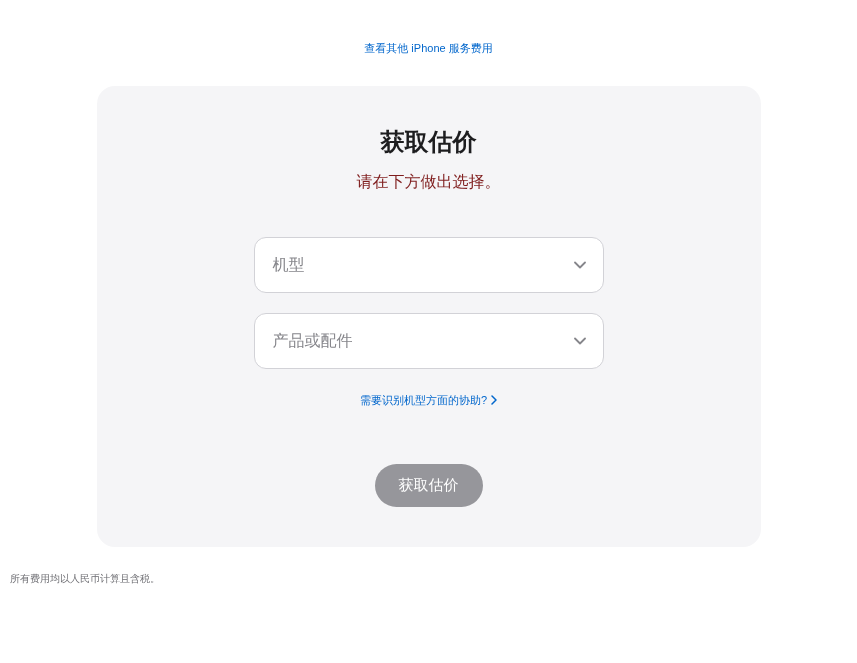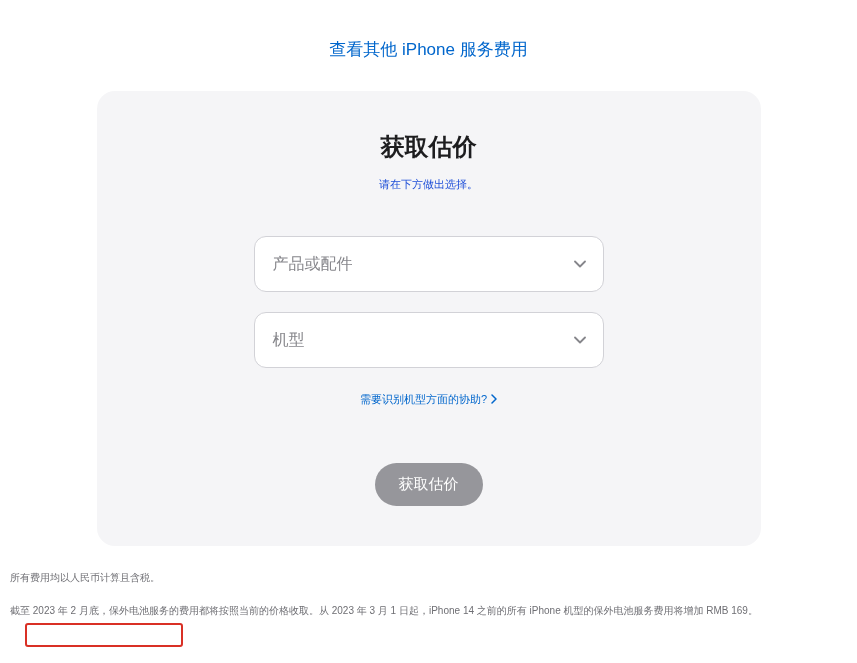--- a/index.html
+++ b/index.html
@@ -15,39 +15,39 @@
       overflow: hidden;
     }
     .top-link {
       text-align: center;
       padding-top: 38px;
       padding-bottom: 30px;
     }
     .top-link a {
       color: #0066cc;
       text-decoration: none;
-      font-size: 17px;
+      font-size: 11px;
     }
     .card {
       background: #f5f5f7;
       border-radius: 18px;
       width: 664px;
       margin: 0 auto;
       padding: 40px 40px 40px 40px;
       text-align: center;
     }
     .card-title {
       font-size: 24px;
       font-weight: 600;
       color: #1d1d1f;
       margin-bottom: 14px;
     }
     .card-subtitle {
-      font-size: 11px;
-      color: #1d4ed8;
+      font-size: 16px;
+      color: #7f1d1d;
       margin-bottom: 44px;
     }
     .select-wrapper {
       position: relative;
       width: 350px;
       margin: 0 auto 20px auto;
     }
     .select-box {
       width: 100%;
       height: 56px;
@@ -132,32 +132,32 @@
 <div class="top-link">
   <a href="#">查看其他 iPhone 服务费用</a>
 </div>
 
 <div class="card">
   <div class="card-title">获取估价</div>
   <div class="card-subtitle">请在下方做出选择。</div>
 
   <div class="select-wrapper">
     <div class="select-box">
-      <span>产品或配件</span>
+      <span>机型</span>
       <span class="chevron">
         <svg viewBox="0 0 12 8" fill="none">
             <path d="M1 1.5L6 6.5L11 1.5" stroke="#86868b" stroke-width="1.8" stroke-linecap="round" stroke-linejoin="round"></path>
           </svg>
       </span>
     </div>
   </div>
 
   <div class="select-wrapper">
     <div class="select-box">
-      <span>机型</span>
+      <span>产品或配件</span>
       <span class="chevron">
         <svg viewBox="0 0 12 8" fill="none">
             <path d="M1 1.5L6 6.5L11 1.5" stroke="#86868b" stroke-width="1.8" stroke-linecap="round" stroke-linejoin="round"></path>
           </svg>
       </span>
     </div>
   </div>
 
   <a class="help-link">
     <span>需要识别机型方面的协助?</span>
@@ -168,17 +168,13 @@
     </span>
   </a>
 
   <div>
     <button class="estimate-btn">获取估价</button>
   </div>
 </div>
 
 <div class="footnotes">
   <div>所有费用均以人民币计算且含税。</div>
-  <div class="footnote2">
-    <span>截至 2023 年 2 月底，保外电池服务的费用都将按照当前的价格收取。从 2023 年 3 月 1 日起，iPhone 14 之前的所有 iPhone 机型的保外电池服务费用将增加 RMB 169。</span>
-    <div class="highlight-box"></div>
-  </div>
 </div>
 
 </body></html>

